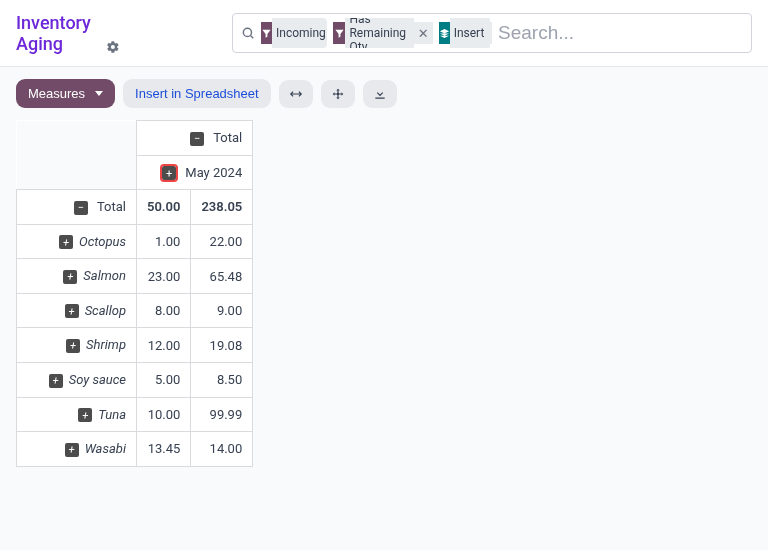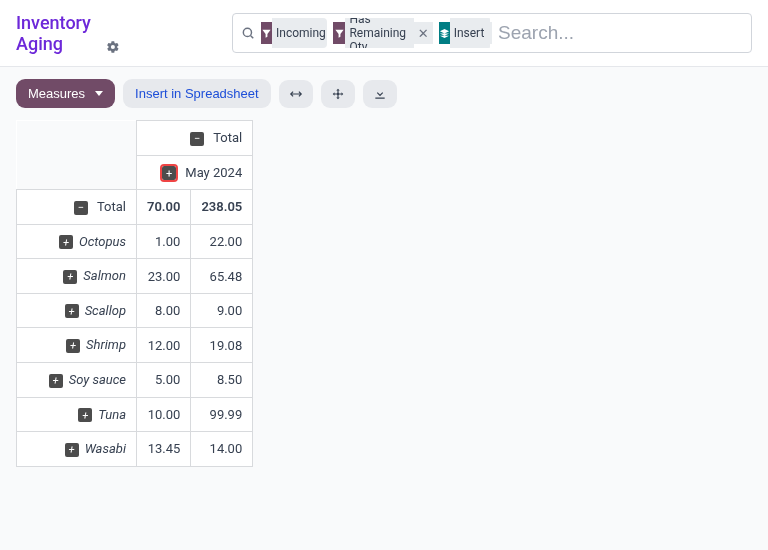--- a/index.html
+++ b/index.html
@@ -144,21 +144,21 @@
           <span>May 2024</span>
         </th>
       </tr>
     </thead>
     <tbody id="pivot-body">
       <tr>
         <th class="row-header">
           <span class="expand minus"></span>
           <span>Total</span>
         </th>
-        <td class="num bold">70.00</td>
+        <td class="num bold">50.00</td>
         <td class="num bold">238.05</td>
       </tr>
     <tr>
           <th class="row-header indent"><span class="expand plus"></span><span>Octopus</span></th>
           <td class="num">1.00</td>
           <td class="num">22.00</td>
         </tr>
         <tr>
           <th class="row-header indent"><span class="expand plus"></span><span>Salmon</span></th>
           <td class="num">23.00</td>

